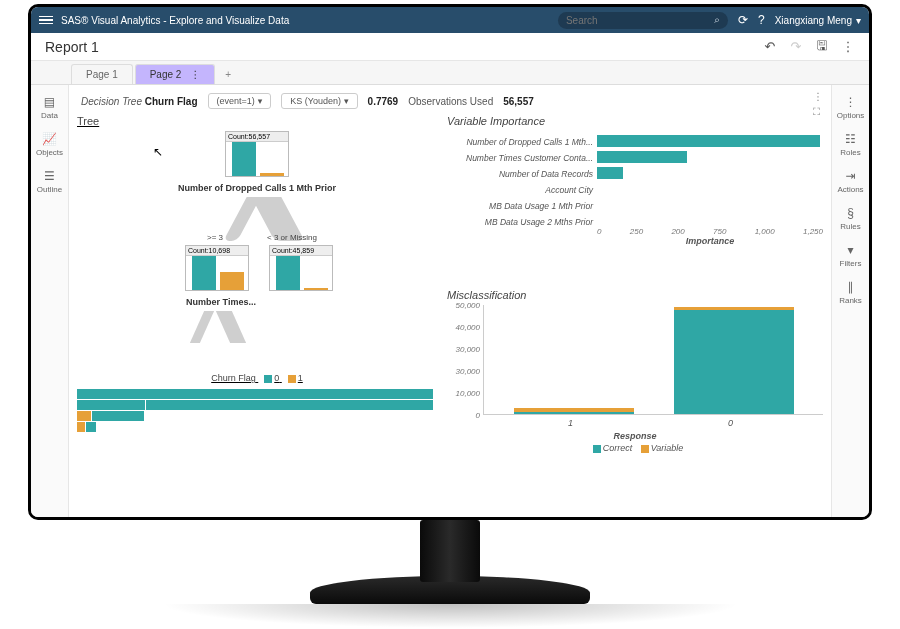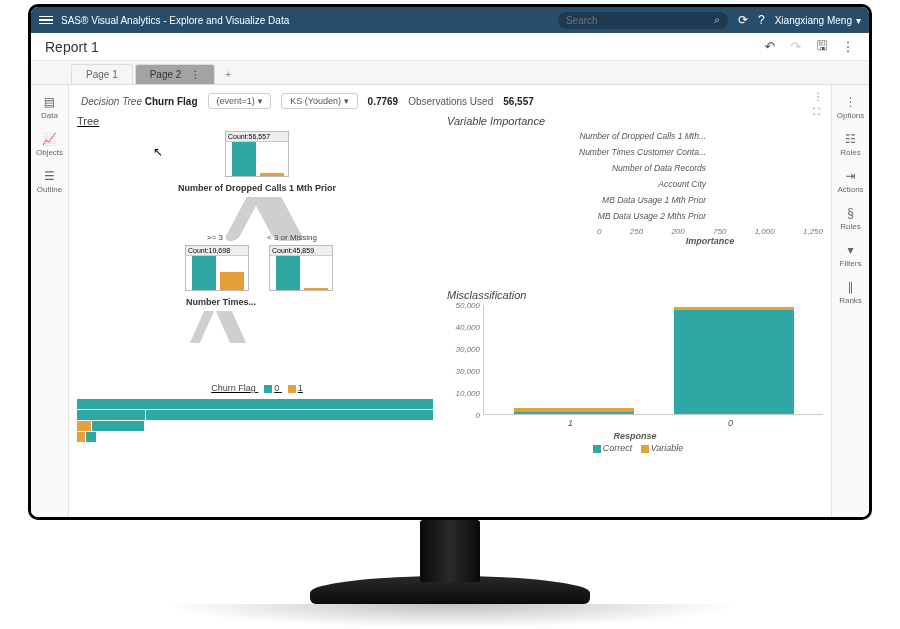--- a/index.html
+++ b/index.html
@@ -24,21 +24,21 @@
 
 
 .toolbar { height:28px; background:#fff; display:flex; align-items:center; padding:0 10px 0 14px; border-bottom:1px solid #e6e6e6; }
 .report-title { font-size:14px; color:#333; }
 .toolbar .spacer { flex:1; }
 .tbtn { width:22px; height:22px; margin-left:4px; display:flex; align-items:center; justify-content:center; font-size:13px; color:#555; cursor:pointer; }
 
 
 .tabrow { height:24px; background:#f6f6f6; border-bottom:1px solid #ddd; display:flex; align-items:flex-end; padding-left:40px; font-size:10px; color:#666; }
 .tab { padding:4px 14px; border:1px solid #ddd; border-bottom:0; background:#f6f6f6; margin-right:2px; border-radius:3px 3px 0 0; cursor:pointer; }
-.tab.active { background:#a3a3a3; color:#333; }
+.tab.active { background:#c4b5fd; color:#333; }
 .tab .dots { margin-left:6px; }
 .addtab { padding:4px 8px; color:#888; cursor:pointer; }
 
 
 .work { display:flex; height:calc(100% - 78px); }
 .leftnav, .rightnav { width:38px; background:#fafafa; border-right:1px solid #e6e6e6; display:flex; flex-direction:column; align-items:center; padding-top:4px; font-size:8px; color:#666; }
 .rightnav { border-right:0; border-left:1px solid #e6e6e6; }
 .navitem { width:100%; text-align:center; padding:6px 0; cursor:pointer; }
 .navitem .ic { font-size:12px; display:block; margin-bottom:2px; }
 
@@ -63,30 +63,30 @@
 .node .lab { background:#eee; padding:1px 2px; border-bottom:1px solid #ccc; }
 .node .body { height:34px; position:relative; }
 .bar { position:absolute; bottom:0; width:24px; }
 .teal { background:#2fa7a5; }
 .orange { background:#e6a038; }
 .arrow { position:absolute; background:#cfcfcf; }
 .link-cap { position:absolute; font-size:8px; color:#444; }
 .node-cap { position:absolute; font-size:9px; color:#333; font-weight:600; text-align:center; }
 .cursor { position:absolute; font-size:12px; color:#000; }
 
-.tree-legend { font-size:9px; color:#444; text-align:center; margin-top:12px; }
+.tree-legend { font-size:9px; color:#444; text-align:center; margin-top:2px; }
 .sw { display:inline-block; width:8px; height:8px; margin:0 2px 0 6px; vertical-align:middle; }
 
 
 .icicle { margin-top:6px; height:44px; position:relative; }
 .icicle div { position:absolute; }
 
 
 .vi { height:150px; position:relative; font-size:8.5px; color:#555; }
-.vi-row { display:flex; align-items:center; height:16px;flex-direction:column; }
+.vi-row { display:flex; align-items:flex-end; height:16px; }
 .vi-row .lab { width:150px; text-align:right; padding-right:4px; }
 .vi-row .track { flex:1; height:12px; position:relative; }
 .vi-row .fill { position:absolute; left:0; top:0; height:100%; background:#2fa7a5; }
 .vi-axis { display:flex; margin-left:150px; justify-content:space-between; font-size:8px; color:#777; }
 .vi-xlabel { text-align:center; font-size:9px; color:#555; font-weight:600; margin-left:150px; }
 
 
 .mc { flex:1; margin-top:8px; }
 .mc-plot { position:relative; height:110px; margin-left:36px; border-left:1px solid #ccc; border-bottom:1px solid #ccc; }
 .mc-ylab { position:absolute; left:-36px; font-size:8px; color:#777; transform:translateY(-50%); text-align:right; width:32px; }

